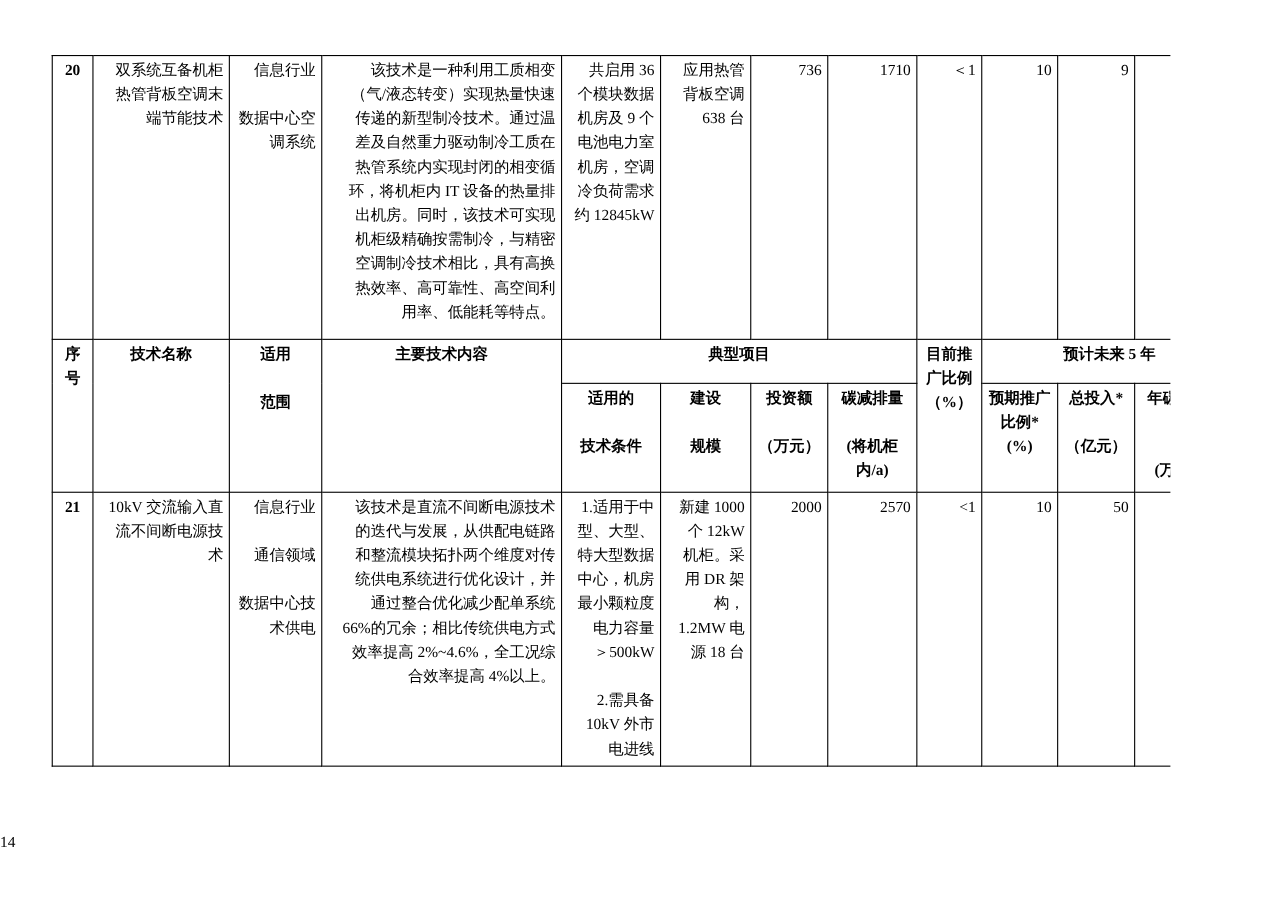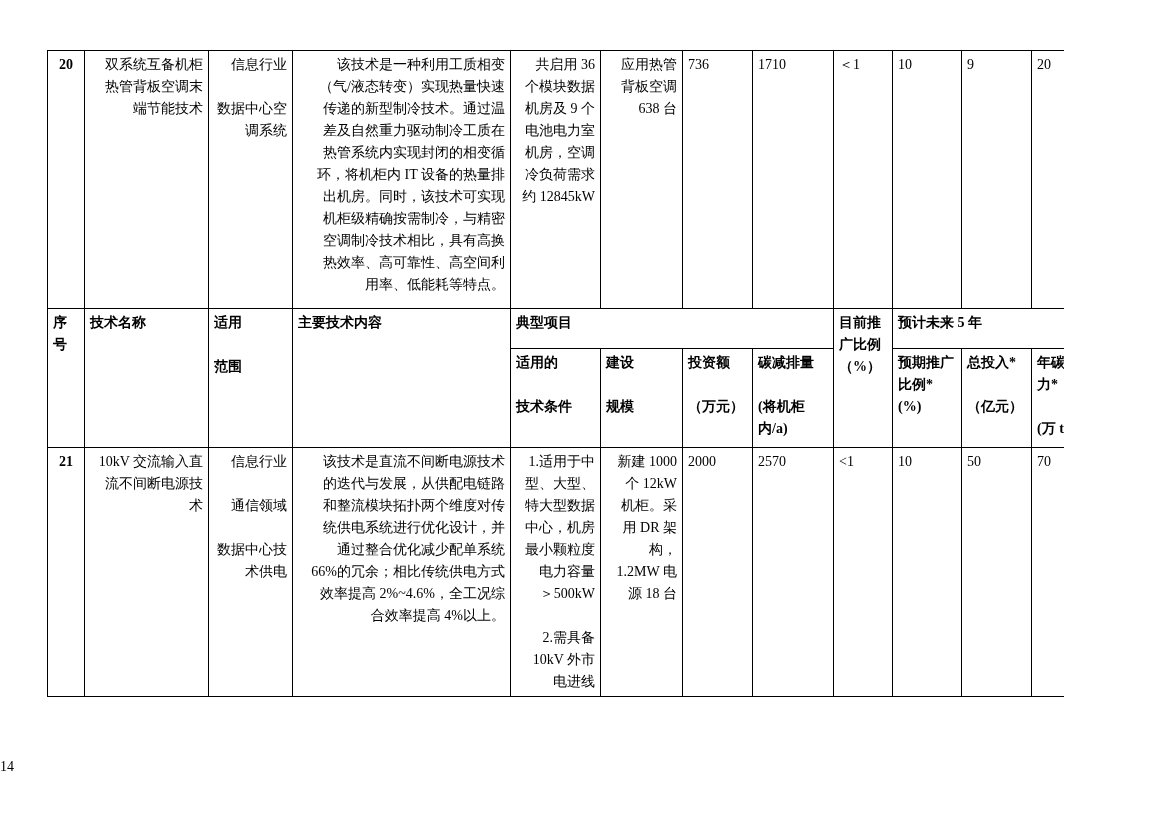--- a/index.html
+++ b/index.html
@@ -37,26 +37,27 @@
   td.serial {
     vertical-align: middle;
     text-align: center;
     font-weight: bold;
     padding: 0 1px;
   }
   td.txt {
     text-align: right;
   }
   td.num {
-    text-align: left;
+    text-align: right;
     vertical-align: top;
     padding: 3px 1px;
   }
   td.head {
     font-weight: bold;
+    text-align: center;
     vertical-align: middle;
     line-height: 20px;
     padding: 2px;
   }
   tr.r20 { height: 258px; }
   tr.hA  { height: 40px;  }
   tr.hB  { height: 99px;  }
   tr.r21 { height: 246px; }
   .page-number {
     position: absolute;

